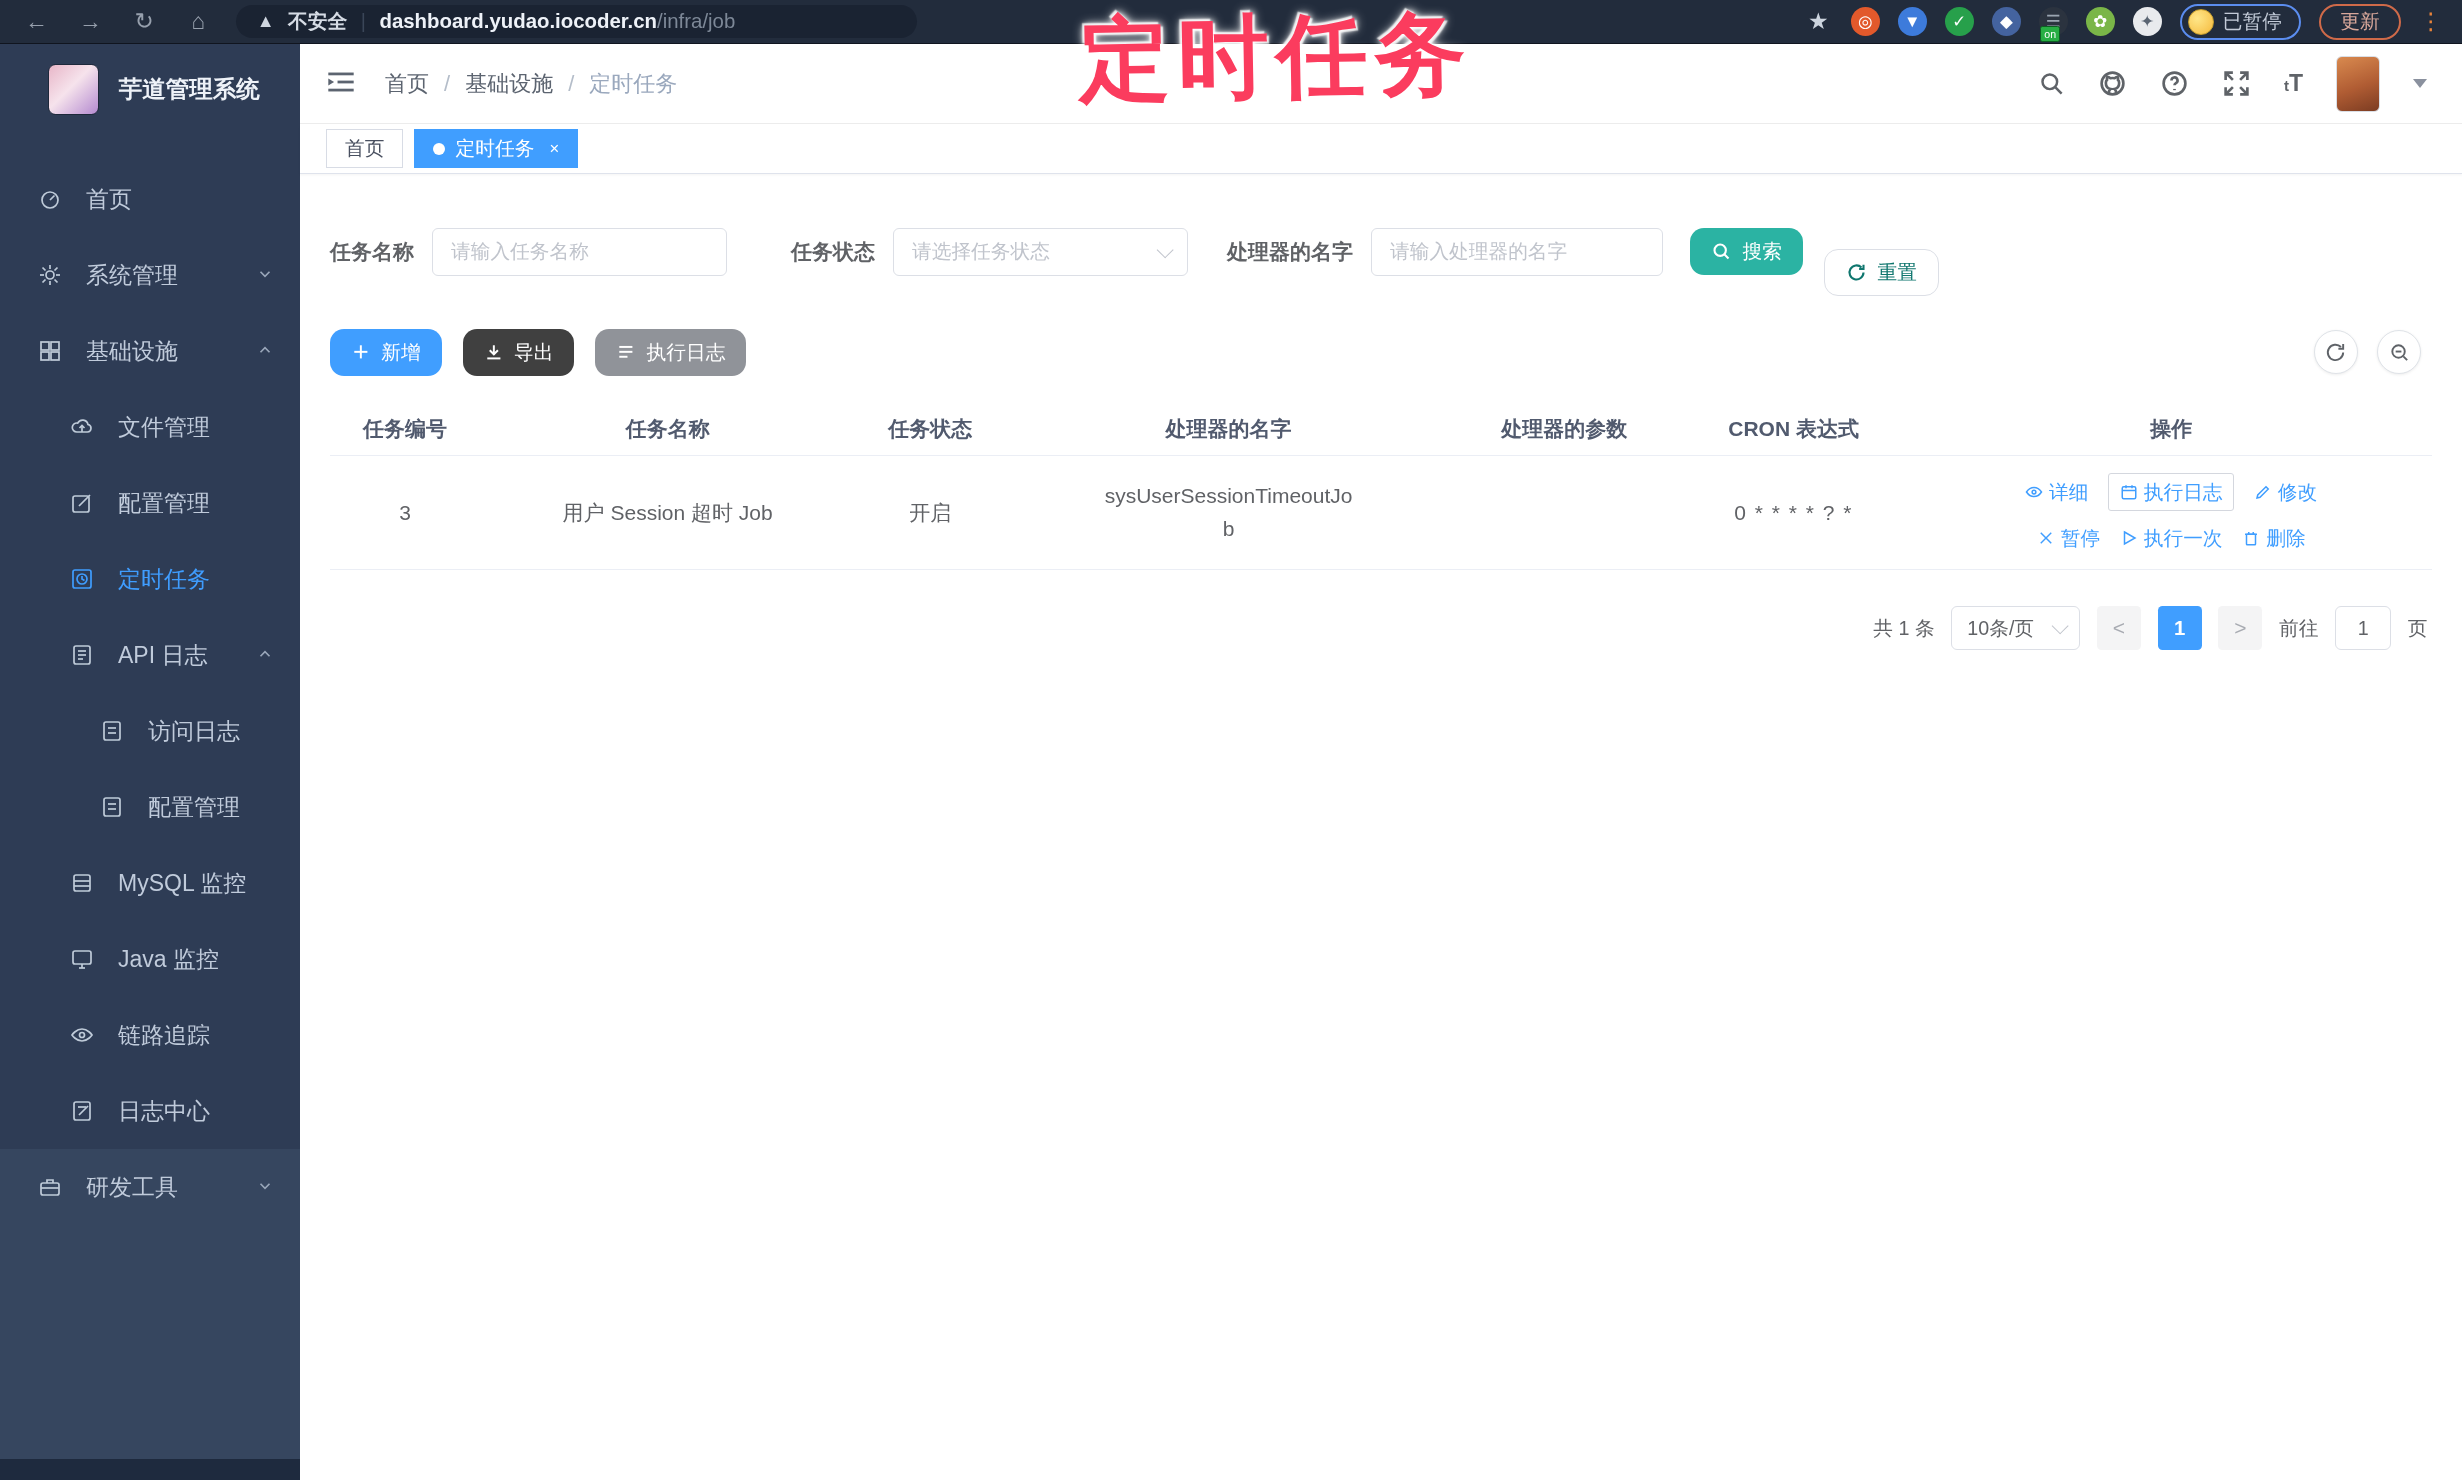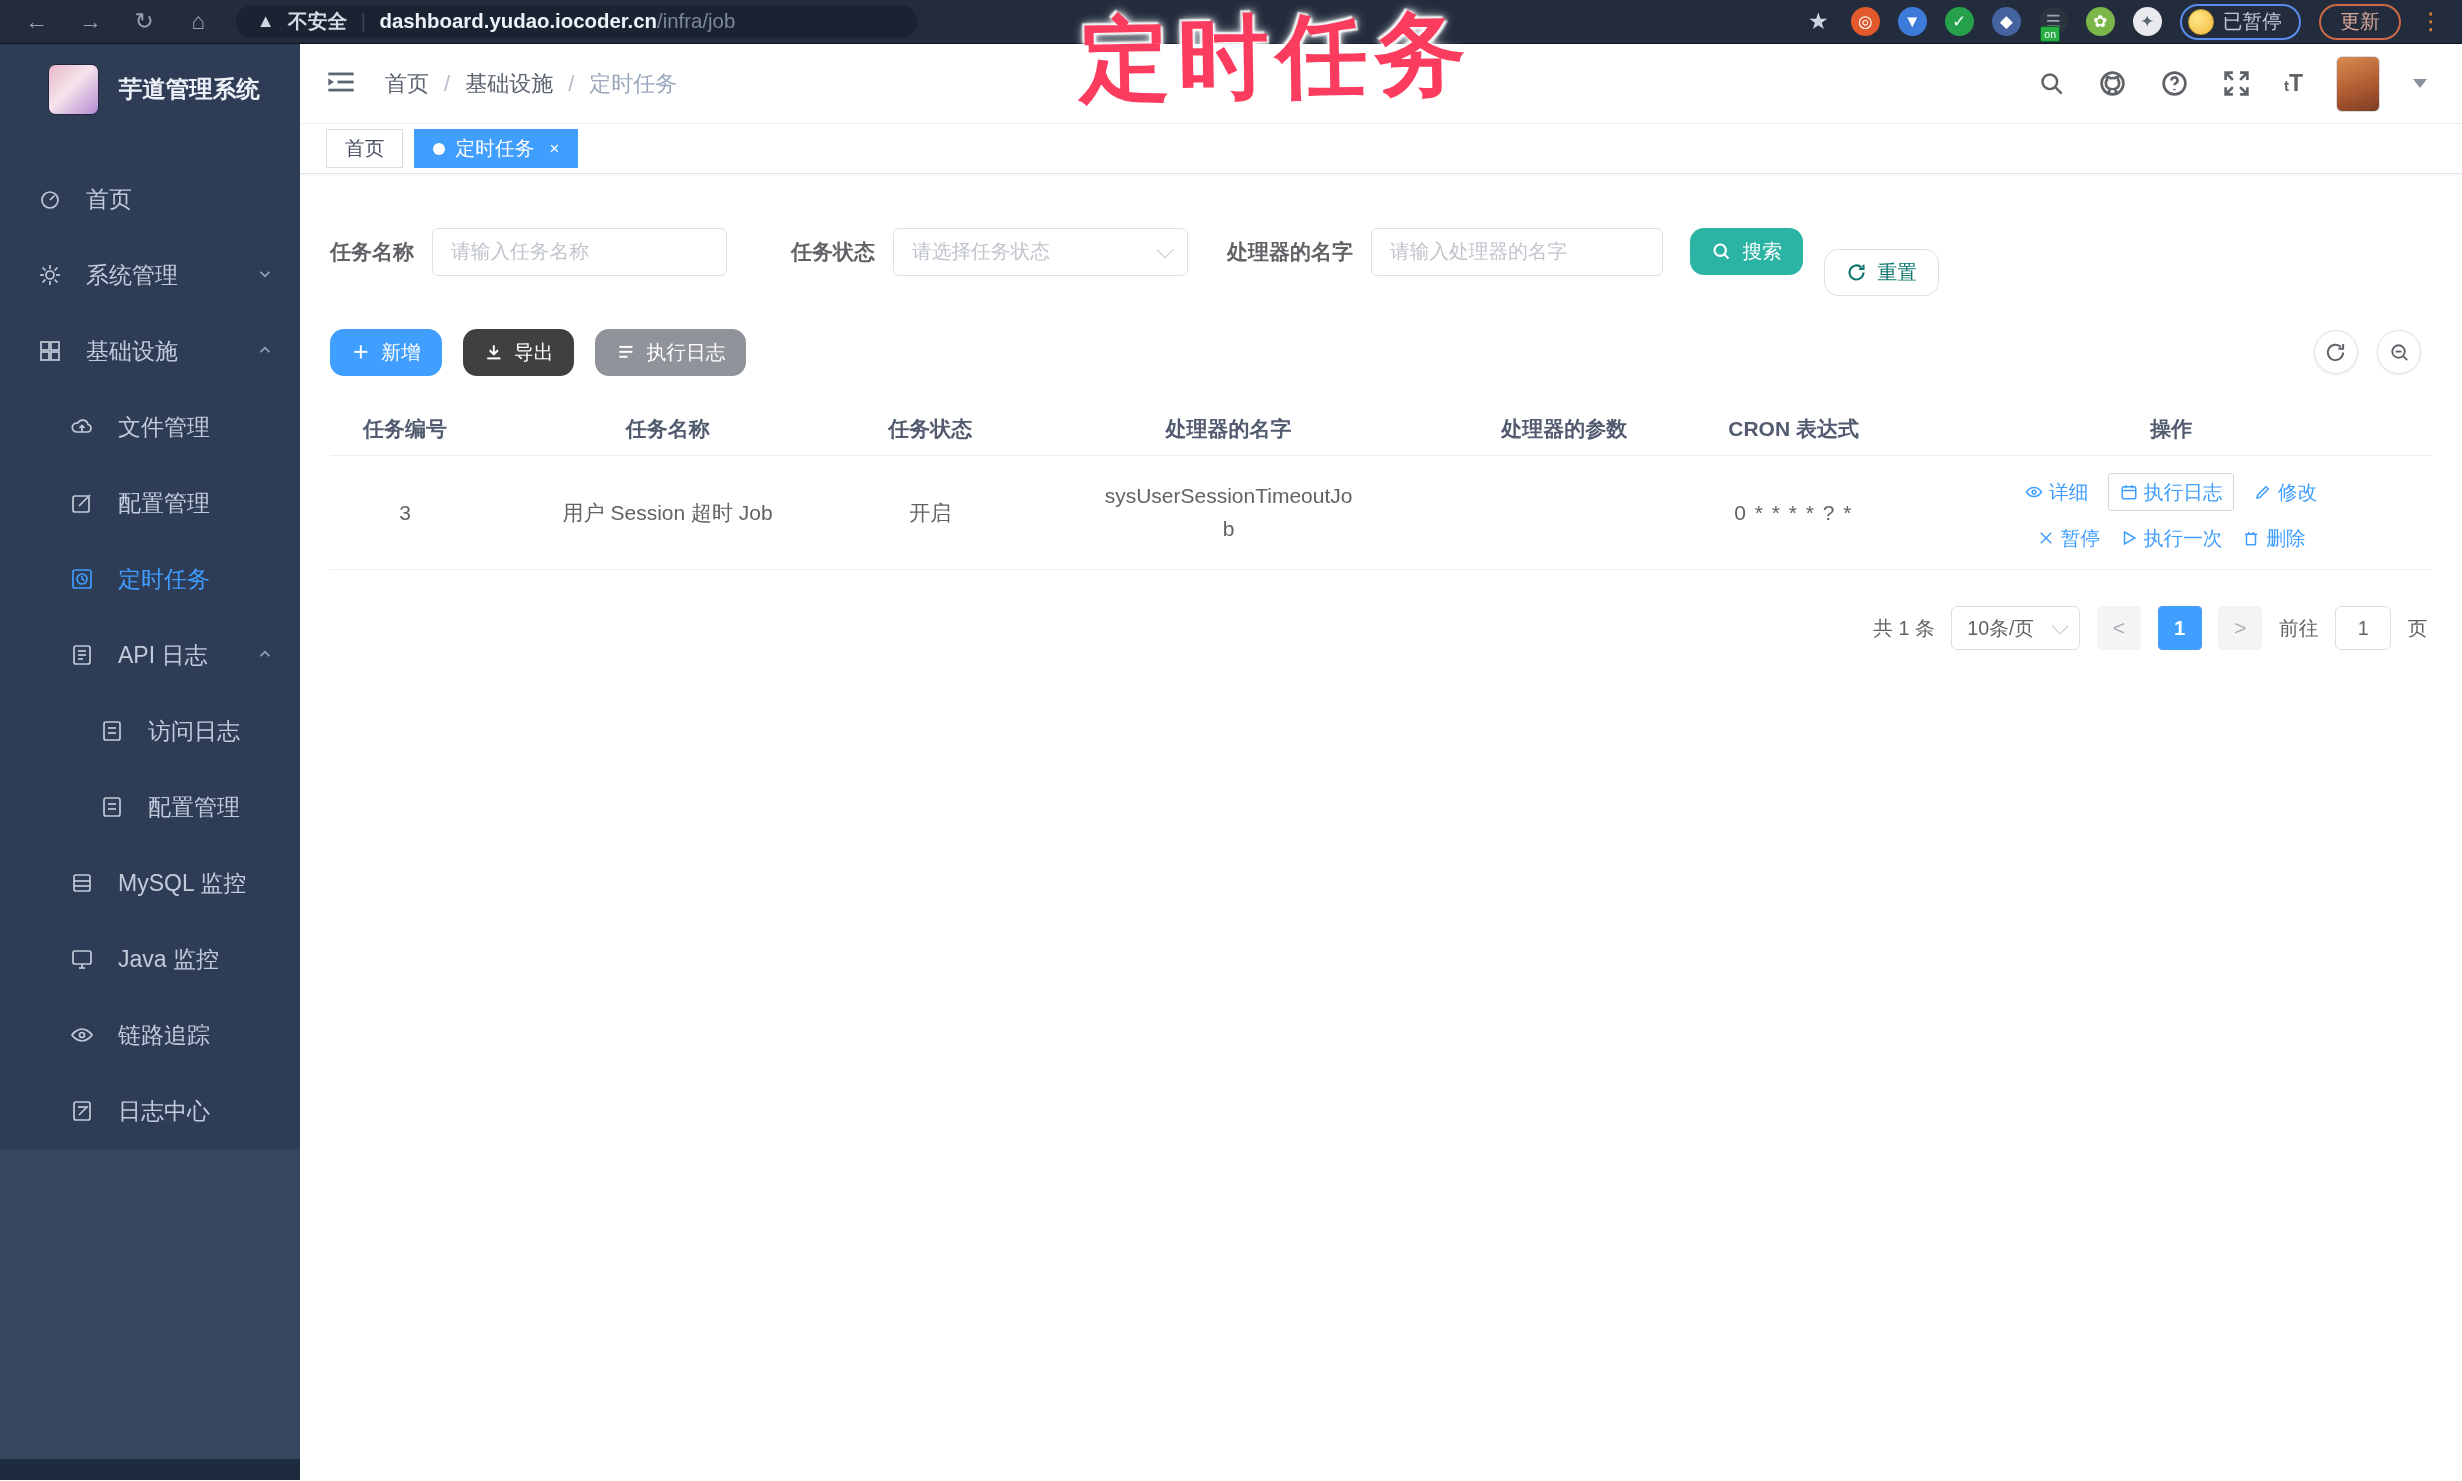--- a/index.html
+++ b/index.html
@@ -295,20 +295,31 @@
 
         <div class="menu-item lvl2">
           <svg width="24" height="24" viewBox="0 0 24 24">
               <rect x="4" y="3" width="16" height="18" rx="2"></rect>
               <line x1="8" y1="8" x2="16" y2="8"></line>
               <line x1="9" y1="16" x2="18" y2="7"></line>
             </svg>
           <span class="mi-label">日志中心</span>
         </div>
 
+        <div class="menu-item devtools-block">
+          <svg width="24" height="24" viewBox="0 0 24 24">
+              <rect x="3" y="8" width="18" height="12" rx="2"></rect>
+              <path d="M9 8V5h6v3"></path>
+              <line x1="3" y1="13" x2="21" y2="13"></line>
+            </svg>
+          <span class="mi-label">研发工具</span>
+          <span class="chev"><svg width="18" height="18" viewBox="0 0 24 24">
+                <polyline points="6,9 12,15 18,9"></polyline>
+              </svg></span>
+        </div>
         <div class="sidebar-filler"></div>
       </div>
       <div class="sidebar-strip"></div>
     </aside>
 
     <div class="main">
 
       <div class="topbar">
         <span class="hamburger">
           <svg width="30" height="26" viewBox="0 0 26 22">

